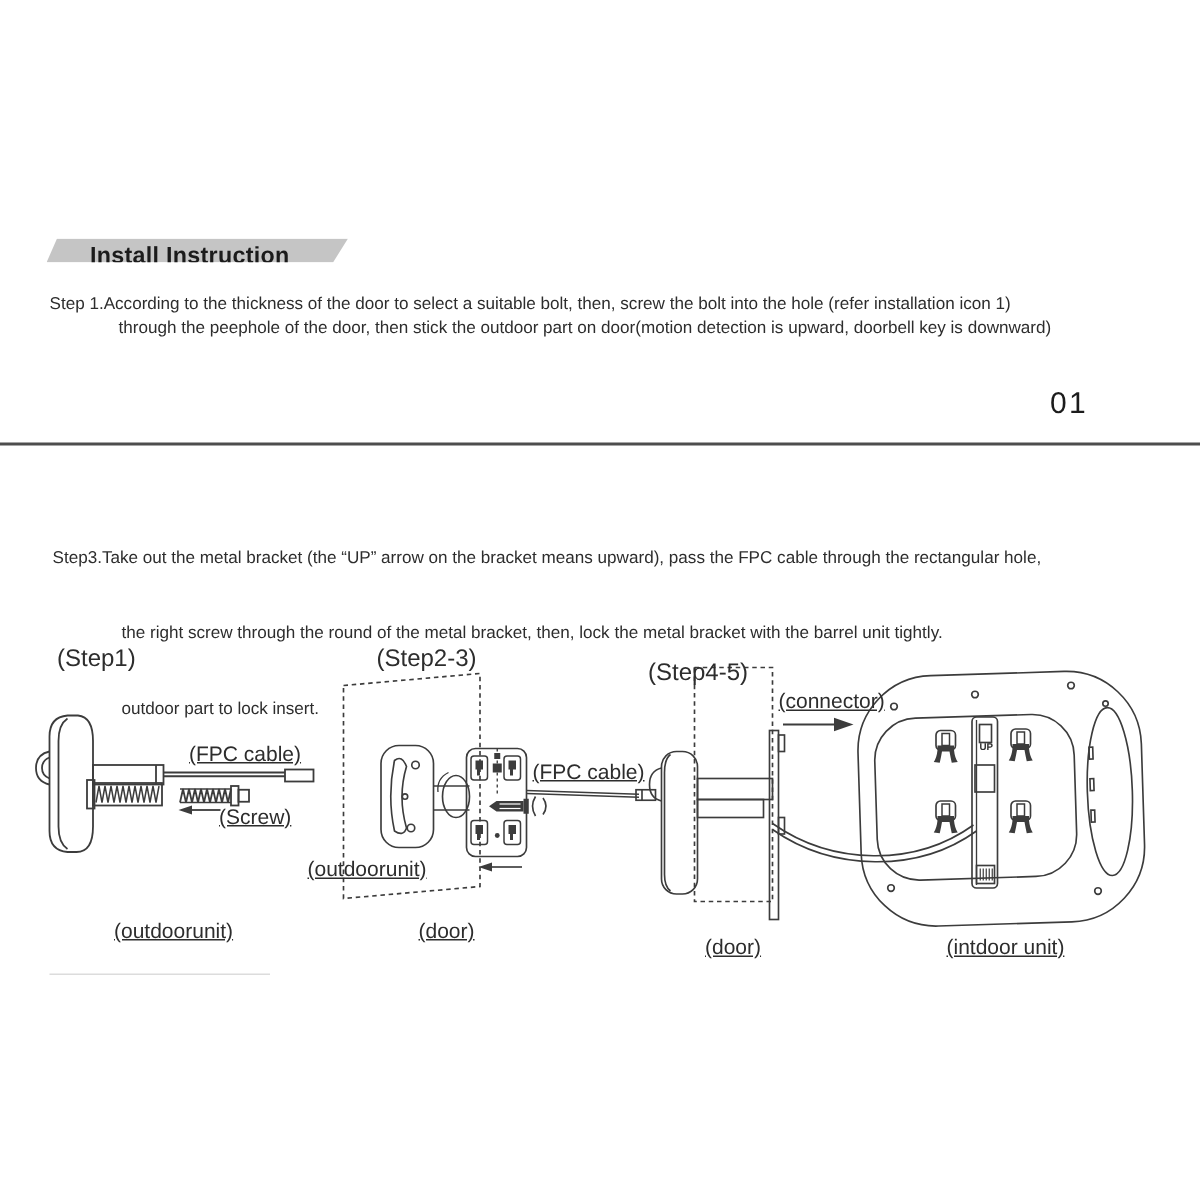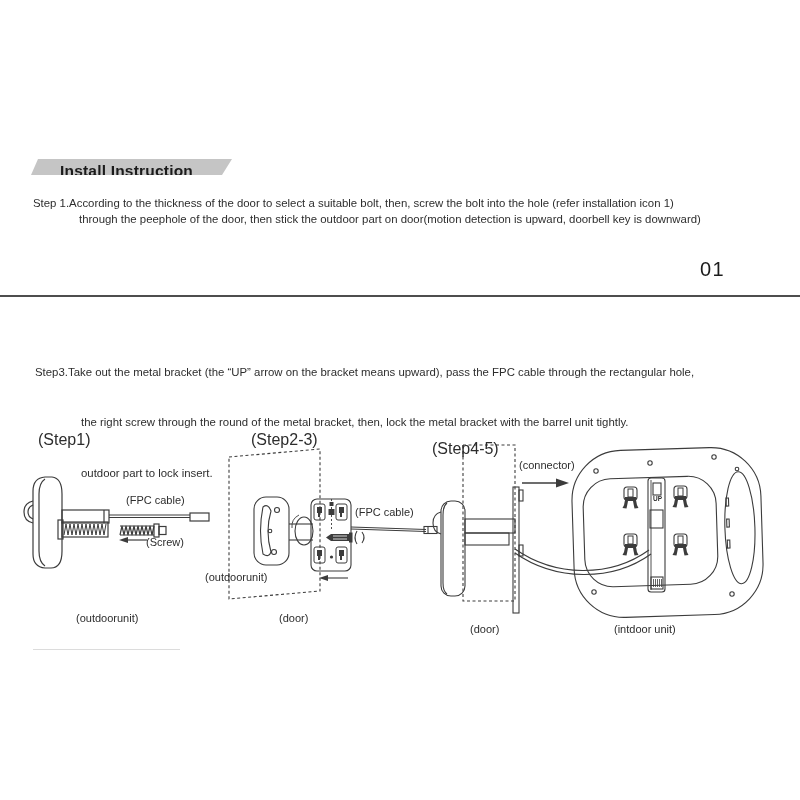--- a/index.html
+++ b/index.html
@@ -13,21 +13,21 @@
   .steps-top{left:33px;top:196px;}
   .steps-top .line{line-height:15.5px;}
   .steps-bottom{left:35px;top:330px;}
   .steps-bottom .line{line-height:15.4px;margin-top:35px;}
   .line{white-space:nowrap;}
   .line.cont{padding-left:46px;}
   .page-number{position:absolute;left:700px;top:258px;font-size:20px;letter-spacing:1.5px;color:#1c1c1c;}
   .divider{position:absolute;left:0;top:295px;width:800px;height:2px;background:#4d4d4d;}
   .faint-line{position:absolute;left:33px;top:649px;width:147px;height:1px;background:#dcdcdc;}
   .art{position:absolute;left:0;top:0;}
-  .dlabel{position:absolute;font-size:11px;color:#2d2d2d;white-space:nowrap;}
+  .dlabel{position:absolute;font-size:14px;color:#2d2d2d;white-space:nowrap;text-decoration:underline;}
   .dcaption{position:absolute;font-size:16px;color:#2d2d2d;white-space:nowrap;}
   .up-label{position:absolute;left:650px;top:495px;width:15px;text-align:center;
         font-size:6.5px;font-weight:bold;color:#2d2d2d;}
 </style>
 </head>
 <body>
 
 <div class="page">
 
   <div class="header-band">
@@ -185,17 +185,17 @@
   <span class="dcaption" style="left:432px;top:440px">(Step4-5)</span>
 
   <span class="dlabel" style="left:126px;top:494px">(FPC cable)</span>
   <span class="dlabel" style="left:146px;top:536px">(Screw)</span>
   <span class="dlabel" style="left:76px;top:612px">(outdoorunit)</span>
   <span class="dlabel" style="left:205px;top:571px">(outdoorunit)</span>
   <span class="dlabel" style="left:355px;top:506px">(FPC cable)</span>
   <span class="dlabel" style="left:279px;top:612px">(door)</span>
   <span class="dlabel" style="left:519px;top:459px">(connector)</span>
   <span class="dlabel" style="left:470px;top:623px">(door)</span>
-  <span class="dlabel" style="left:614px;top:623px">(intdoor unit)</span>
+  <span class="dlabel" style="left:631px;top:623px">(intdoor unit)</span>
   <span class="up-label">UP</span>
 
   <div class="faint-line"></div>
 </div>
 
 </body></html>

